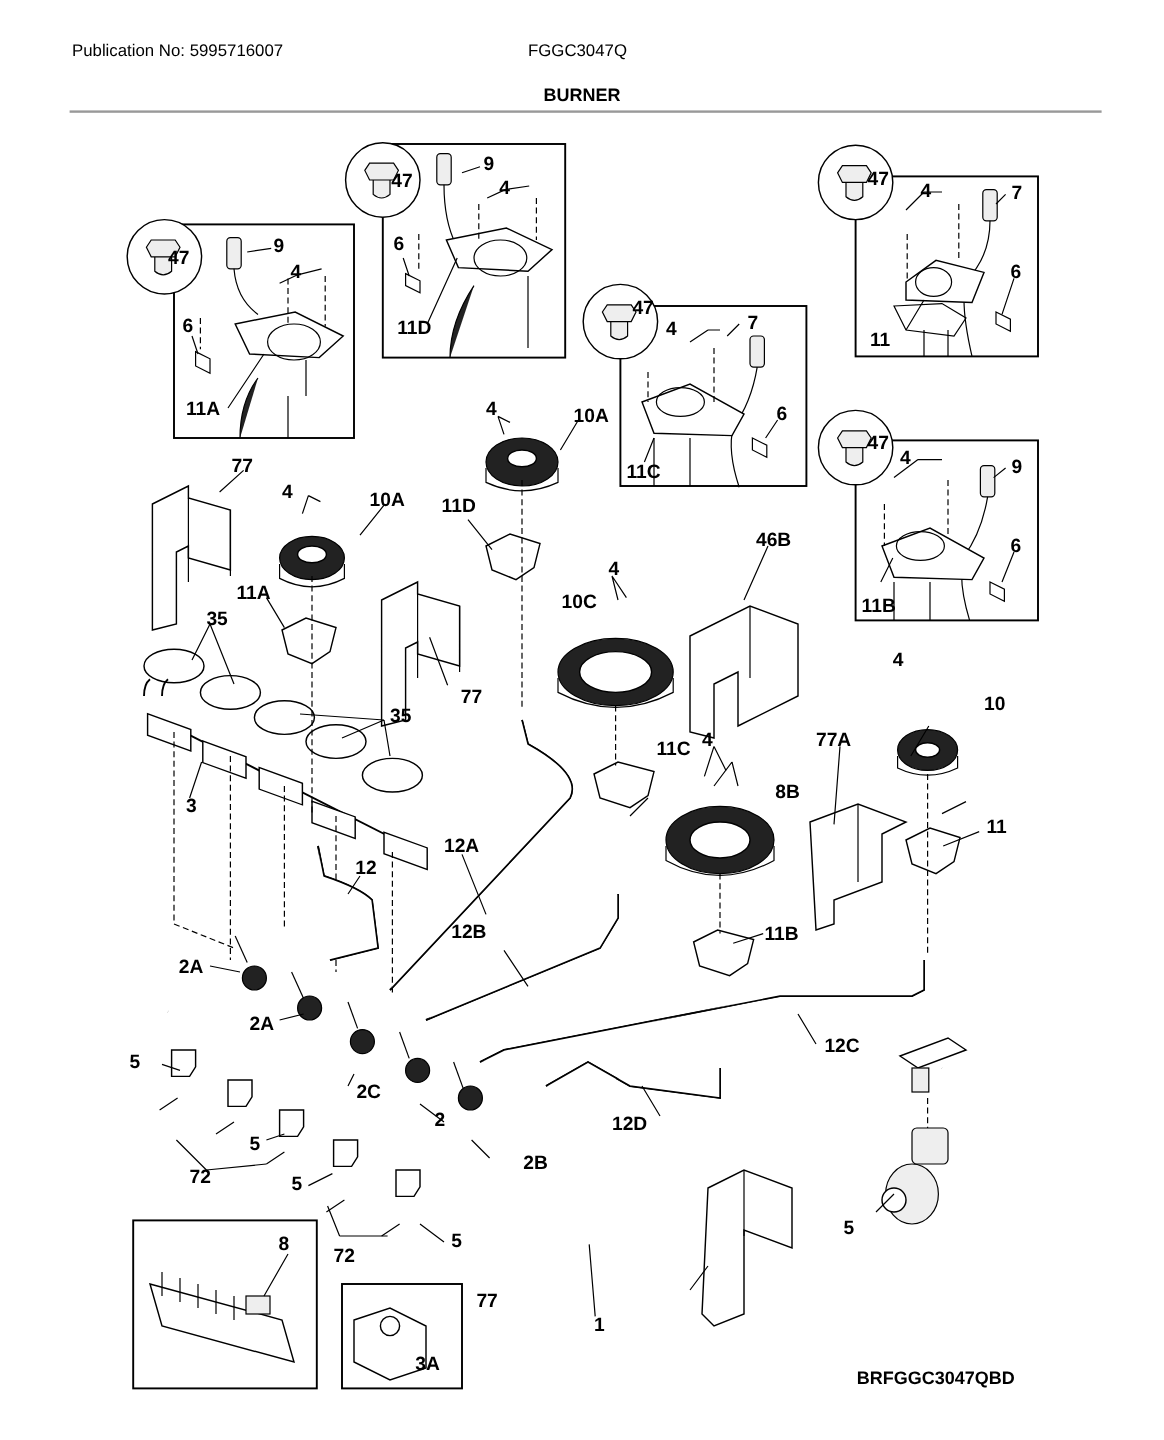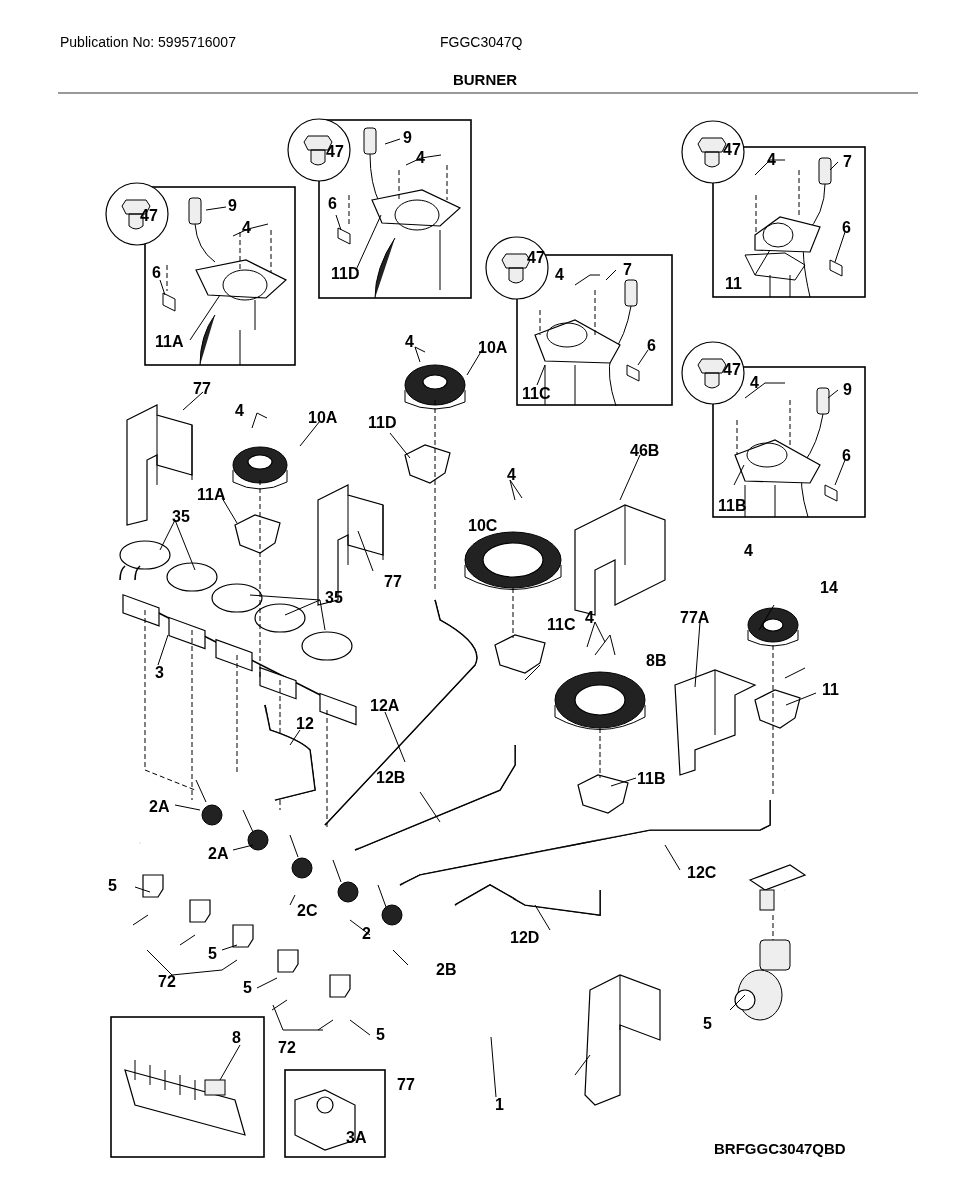--- a/index.html
+++ b/index.html
@@ -301,24 +301,24 @@
 
 <div class="lbl" style="left:478px;top:340px">10A</div>
 <div class="lbl" style="left:368px;top:415px">11D</div>
 <div class="lbl" style="left:172px;top:509px">35</div>
 <div class="lbl" style="left:384px;top:574px">77</div>
 <div class="lbl" style="left:325px;top:590px">35</div>
 
 <div class="lbl" style="left:155px;top:665px">3</div>
 <div class="lbl" style="left:630px;top:443px">46B</div>
 <div class="lbl" style="left:507px;top:467px">4</div>
-<div class="lbl" style="left:468px;top:518px">10C</div>
+<div class="lbl" style="left:468px;top:495px">10C</div>
 <div class="lbl" style="left:744px;top:543px">4</div>
 
-<div class="lbl" style="left:820px;top:580px">14</div>
+<div class="lbl" style="left:820px;top:580px">10</div>
 <div class="lbl" style="left:680px;top:610px">77A</div>
 <div class="lbl" style="left:547px;top:617px">11C</div>
 <div class="lbl" style="left:585px;top:610px">4</div>
 <div class="lbl" style="left:646px;top:653px">8B</div>
 
 <div class="lbl" style="left:822px;top:682px">11</div>
 <div class="lbl" style="left:296px;top:716px">12</div>
 <div class="lbl" style="left:370px;top:698px">12A</div>
 <div class="lbl" style="left:376px;top:770px">12B</div>
 <div class="lbl" style="left:637px;top:771px">11B</div>

